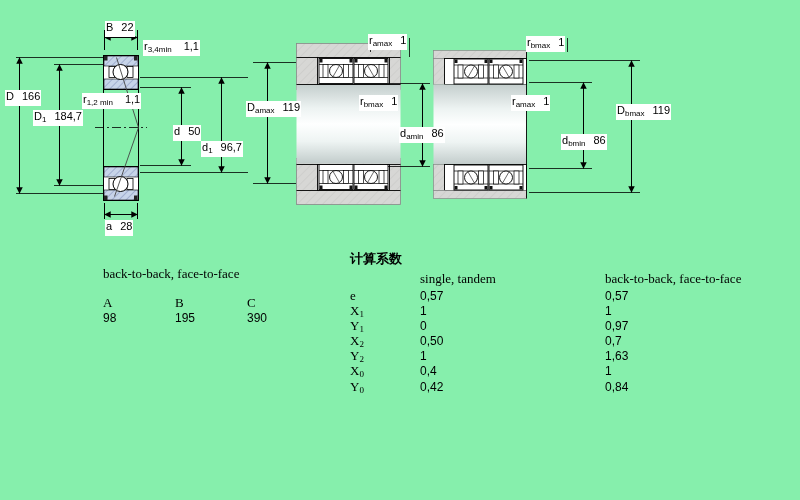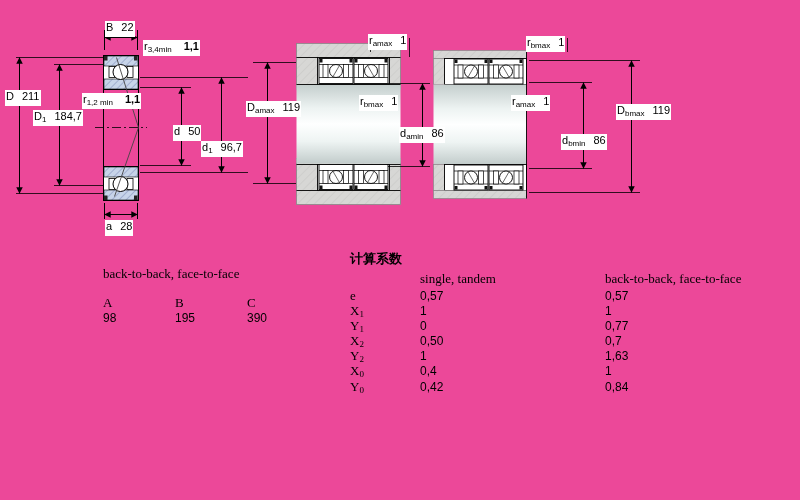--- a/index.html
+++ b/index.html
@@ -1,23 +1,23 @@
 <!DOCTYPE html>
 <html><head>
 <meta charset="utf-8">
 <style>
   html,body{margin:0;padding:0;background:#fff;}
-  #stage{position:relative;width:800px;height:500px;background:#ec4899;overflow:hidden;
+  #stage{position:relative;width:800px;height:500px;background:#86efac;overflow:hidden;
          font-family:"Liberation Sans",sans-serif;}
   svg{position:absolute;left:0;top:0;}
   .lbl{position:absolute;font:11px "Liberation Sans",sans-serif;color:#000;
        background:#fff;padding:0 1px;white-space:nowrap;line-height:12px;}
   .lbl sub{font-size:8px;vertical-align:-2px;}
   .lbl .val{margin-left:8px;}
-  .lbl .wgap{margin-left:12px;font-weight:bold;}
+  .lbl .wgap{margin-left:12px;}
   .tbl{position:absolute;color:#000;}
   .tbl .t-title{position:absolute;left:0;top:0;font:bold 13px "Liberation Serif",serif;white-space:nowrap;}
   .tbl .t-sub{position:absolute;font:13px "Liberation Serif",serif;white-space:nowrap;}
   .tbl .t-head{position:absolute;font:13px "Liberation Serif",serif;white-space:nowrap;text-align:center;}
   .tbl .t-lab{position:absolute;font:13px "Liberation Serif",serif;white-space:nowrap;}
   .tbl .t-lab sub{font-size:9px;vertical-align:-2px;}
   .tbl .num{position:absolute;font:12px "Liberation Sans",sans-serif;white-space:nowrap;}
 </style>
 </head>
 <body>
@@ -160,21 +160,21 @@
       <line x1="529" y1="168.5" x2="592" y2="168.5" stroke="#000" stroke-width="0.8"></line>
       <line x1="583.5" y1="82.5" x2="583.5" y2="168.5" stroke="#000" marker-start="url(#arr)" marker-end="url(#arr)"></line>
 
       <line x1="528.5" y1="38" x2="528.5" y2="50" stroke="#000" stroke-width="0.8"></line>
       <line x1="567.5" y1="38" x2="567.5" y2="52" stroke="#000" stroke-width="0.8"></line>
     </g>
   </svg>
 
   <div class="lbl" style="left:105px;top:21px"><span>B</span><sub></sub><span class="val">22</span></div>
   <div class="lbl" style="left:143px;top:40px"><span>r</span><sub>3,4min</sub><span class="val wgap">1,1</span></div>
-  <div class="lbl" style="left:5px;top:90px"><span>D</span><sub></sub><span class="val">211</span></div>
+  <div class="lbl" style="left:5px;top:90px"><span>D</span><sub></sub><span class="val">166</span></div>
   <div class="lbl" style="left:33px;top:110px"><span>D</span><sub>1</sub><span class="val">184,7</span></div>
   <div class="lbl" style="left:82px;top:93px"><span>r</span><sub>1,2 min</sub><span class="val wgap">1,1</span></div>
   <div class="lbl" style="left:173px;top:125px"><span>d</span><sub></sub><span class="val">50</span></div>
   <div class="lbl" style="left:201px;top:141px"><span>d</span><sub>1</sub><span class="val">96,7</span></div>
   <div class="lbl" style="left:105px;top:220px"><span>a</span><sub></sub><span class="val">28</span></div>
 
   <div class="lbl" style="left:368px;top:34px"><span>r</span><sub>amax</sub><span class="val">1</span></div>
   <div class="lbl" style="left:246px;top:101px"><span>D</span><sub>amax</sub><span class="val">119</span></div>
   <div class="lbl" style="left:359px;top:95px"><span>r</span><sub>bmax</sub><span class="val">1</span></div>
   <div class="lbl" style="left:399px;top:127px"><span>d</span><sub>amin</sub><span class="val">86</span></div>
@@ -202,21 +202,21 @@
     <div class="t-lab" style="left:0;top:38px"><span>e</span><sub></sub></div>
     <div class="num" style="left:70px;top:39px">0,57</div>
     <div class="num" style="left:255px;top:39px">0,57</div>
 
     <div class="t-lab" style="left:0;top:53px"><span>X</span><sub>1</sub></div>
     <div class="num" style="left:70px;top:54px">1</div>
     <div class="num" style="left:255px;top:54px">1</div>
 
     <div class="t-lab" style="left:0;top:68px"><span>Y</span><sub>1</sub></div>
     <div class="num" style="left:70px;top:69px">0</div>
-    <div class="num" style="left:255px;top:69px">0,77</div>
+    <div class="num" style="left:255px;top:69px">0,97</div>
 
     <div class="t-lab" style="left:0;top:83px"><span>X</span><sub>2</sub></div>
     <div class="num" style="left:70px;top:84px">0,50</div>
     <div class="num" style="left:255px;top:84px">0,7</div>
 
     <div class="t-lab" style="left:0;top:98px"><span>Y</span><sub>2</sub></div>
     <div class="num" style="left:70px;top:99px">1</div>
     <div class="num" style="left:255px;top:99px">1,63</div>
 
     <div class="t-lab" style="left:0;top:113px"><span>X</span><sub>0</sub></div>

